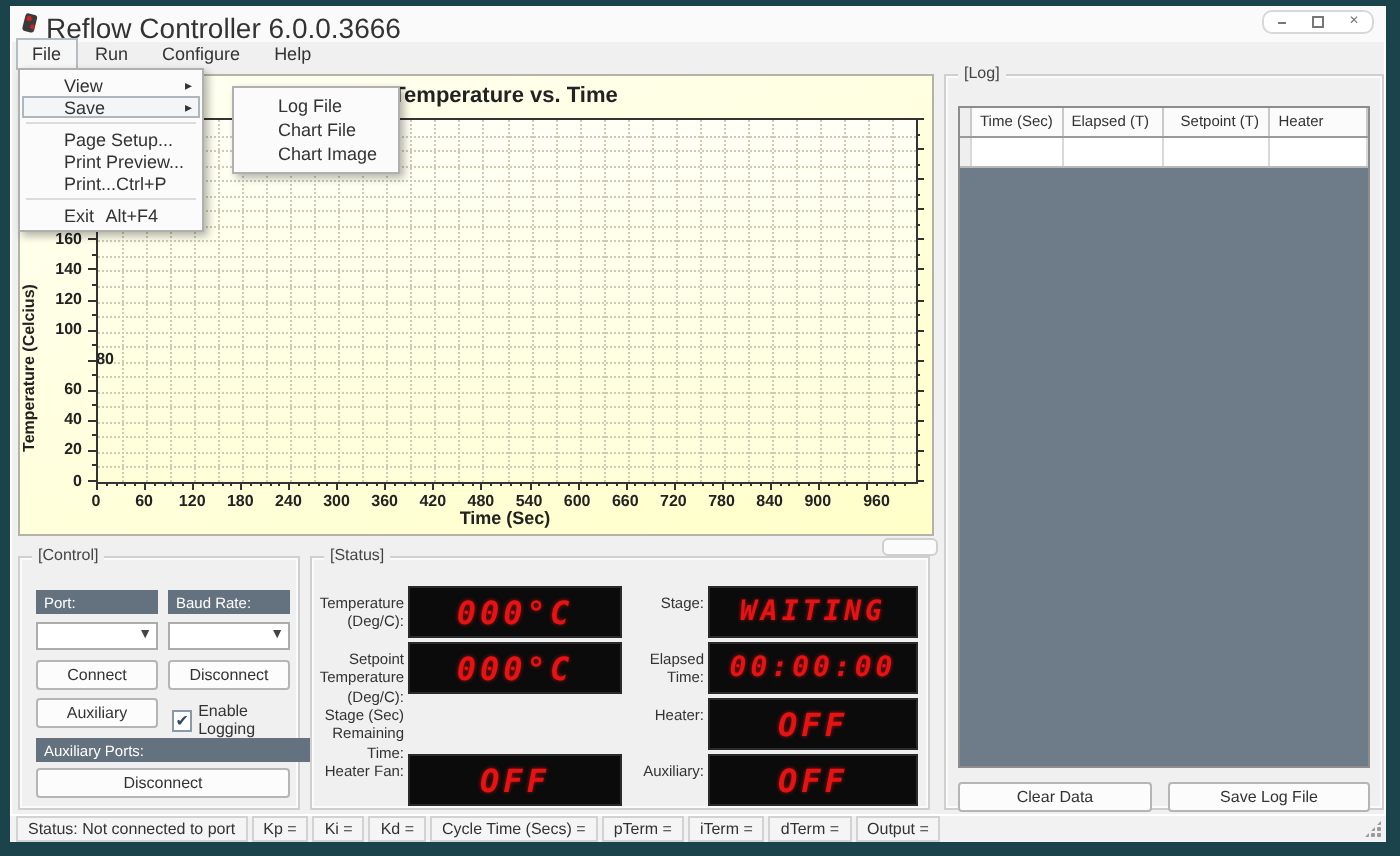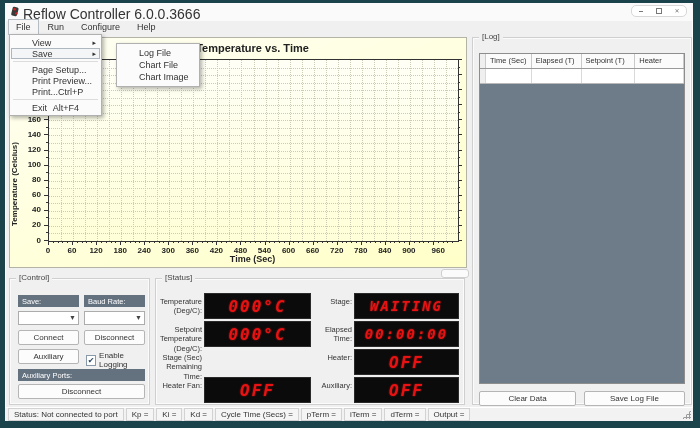--- a/index.html
+++ b/index.html
@@ -59,21 +59,21 @@
   .combo .arrow{position:absolute;right:2px;top:2px;font-size:7px;color:#444;}
   #port-label{left:8px;top:16px;width:61px;}
   #baud-label{left:74px;top:16px;width:61px;}
   #port-combo{left:8px;top:32px;width:61px;}
   #baud-combo{left:74px;top:32px;width:61px;}
   #connect-btn{position:absolute;left:8px;top:51px;width:61px;height:15px;}
   #disconnect-btn{position:absolute;left:74px;top:51px;width:61px;height:15px;}
   #properties-btn{position:absolute;left:8px;top:70px;width:61px;height:15px;}
   #enable-logging{position:absolute;left:76px;top:72px;display:flex;align-items:center;font-size:8px;color:#333;}
   #enable-logging .chk{width:9px;height:9px;background:#fff;border:1px solid #8a99a8;margin-right:3px;display:flex;align-items:center;justify-content:center;font-size:8px;color:#2d4a66;line-height:9px;}
-  #aux-label{left:8px;top:90px;width:127px;}
+  #aux-label{left:8px;top:90px;width:138px;}
   #aux-btn{position:absolute;left:8px;top:105px;width:127px;height:15px;}
 
   
   #status-box{left:150px;top:275px;width:308px;height:125px;}
   .disp{position:absolute;background:#0b0b0b;border:1px solid #2a2a2a;color:#e81212;font-family:"DejaVu Sans Mono", monospace;font-style:italic;font-weight:700;display:flex;align-items:center;justify-content:center;letter-spacing:2px;text-shadow:0 0 2px rgba(255,30,30,.6);box-sizing:border-box;}
   .dlabel{position:absolute;font-size:7.5px;color:#333;text-align:right;white-space:pre-line;line-height:1.25;}
 
   
   #statusbar{position:absolute;left:0;top:404px;width:688px;height:14px;background:#f2f2f2;border-top:1px solid #ffffff;display:flex;align-items:center;padding-left:3px;box-sizing:border-box;}
   .sb-seg{border:1px solid #d2d2d2;background:#f5f5f5;font-size:8px;color:#333;padding:1px 5px;margin-right:2px;white-space:nowrap;}
@@ -335,59 +335,59 @@
         <div class="tick" style="left: 34px; top: 36.0833px; width: 4px; height: 1px;"></div>
         <div class="tick" style="left: 448px; top: 36.0833px; width: 4px; height: 1px;"></div>
         <div class="tick" style="left: 36px; top: 28.5417px; width: 2px; height: 1px;"></div>
         <div class="tick" style="left: 448px; top: 28.5417px; width: 2px; height: 1px;"></div>
         <div class="tick" style="left: 34px; top: 21px; width: 4px; height: 1px;"></div>
         <div class="tick" style="left: 448px; top: 21px; width: 4px; height: 1px;"></div>
         <div class="ylab" style="left: 7px; top: 197.5px;">0</div>
         <div class="ylab" style="left: 7px; top: 182.417px;">20</div>
         <div class="ylab" style="left: 7px; top: 167.333px;">40</div>
         <div class="ylab" style="left: 7px; top: 152.25px;">60</div>
-        <div class="ylab" style="left: 7px; top: 137.167px;">80</div>
+        <div class="ylab" style="left: 7px; top: 137.167px; padding-left: 16px;">80</div>
         <div class="ylab" style="left: 7px; top: 122.083px;">100</div>
         <div class="ylab" style="left: 7px; top: 107px;">120</div>
         <div class="ylab" style="left: 7px; top: 91.9167px;">140</div>
         <div class="ylab" style="left: 7px; top: 76.8333px;">160</div>
         <div class="ylab" style="left: 7px; top: 61.75px;">180</div>
         <div class="ylab" style="left: 7px; top: 46.6667px;">200</div>
         <div class="ylab" style="left: 7px; top: 31.5833px;">220</div>
         <div class="ylab" style="left: 7px; top: 16.5px;">240</div>
       </div>
     <div id="hscroll-thumb"></div>
 
     <div class="groupbox" id="log-box">
       <span class="legend">[Log]</span>
       <div id="log-table">
         <div id="log-header">
             <div class="cell rowhdr" style="width: 6px;"></div>
             <div class="cell" style="width: 46px;">Time (Sec)</div>
             <div class="cell" style="width: 50px;">Elapsed (T)</div>
-            <div class="cell" style="width: 54px;">Setpoint (T)</div>
+            <div class="cell" style="width: 54px; text-align: center;">Setpoint (T)</div>
             <div class="cell" style="width: 49px;">Heater</div>
           </div>
         <div id="log-empty-row">
             <div class="cell rowhdr" style="width: 6px;"></div>
             <div class="cell" style="width: 46px;"></div>
             <div class="cell" style="width: 50px;"></div>
             <div class="cell" style="width: 54px;"></div>
             <div class="cell" style="width: 49px;"></div>
           </div>
       </div>
       <div id="log-buttons">
         <div class="btn" id="savelog-btn">Save Log File</div>
         <div class="btn" id="clear-btn">Clear Data</div>
       </div>
     </div>
 
     <div class="groupbox" id="control-box">
       <span class="legend">[Control]</span>
-      <div class="slate" id="port-label">Save:</div>
+      <div class="slate" id="port-label">Port:</div>
       <div class="slate" id="baud-label">Baud Rate:</div>
       <div class="combo" id="port-combo"><span></span><span class="arrow">▼</span></div>
       <div class="combo" id="baud-combo"><span></span><span class="arrow">▼</span></div>
       <div class="btn" id="connect-btn">Connect</div>
       <div class="btn" id="disconnect-btn">Disconnect</div>
       <div class="btn" id="properties-btn">Auxiliary</div>
       <div id="enable-logging">
         <span class="chk" id="chkmark">✔</span>
         <span>Enable Logging</span>
       </div>

